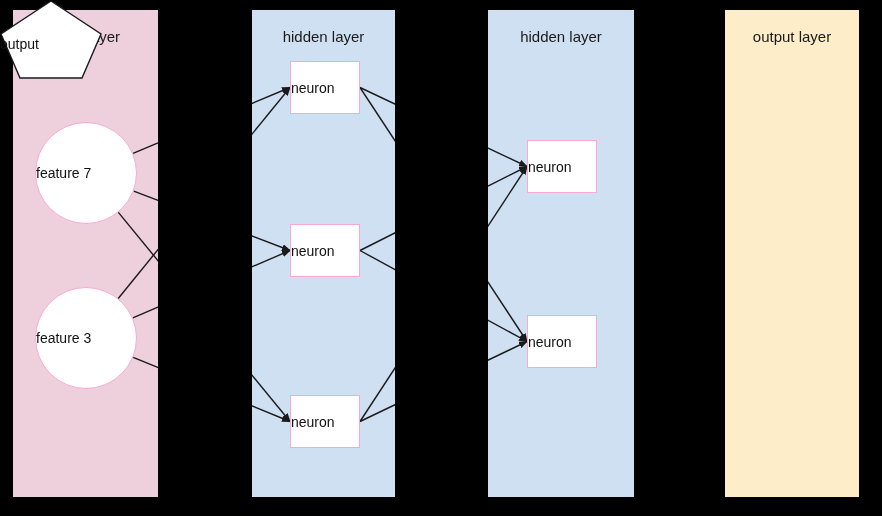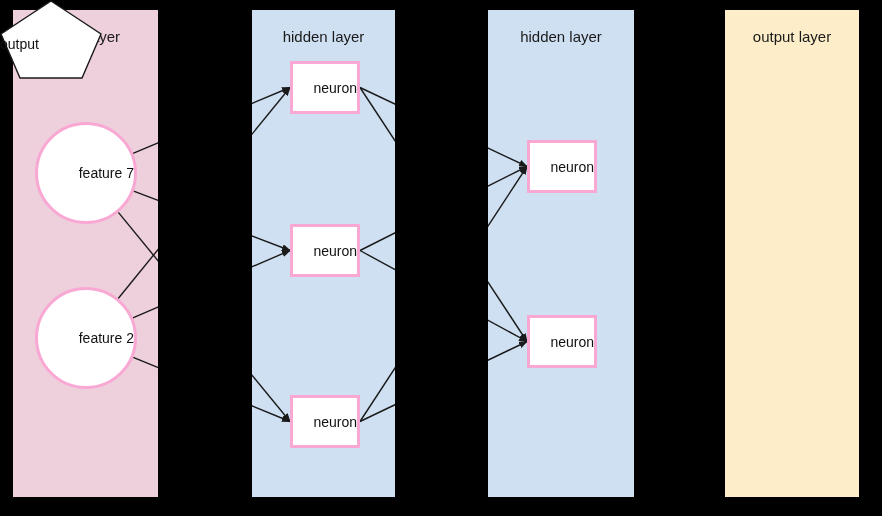--- a/index.html
+++ b/index.html
@@ -33,24 +33,24 @@
     left: 0;
     top: 0;
     width: 882px;
     height: 516px;
     pointer-events: none;
   }
   .node {
     position: absolute;
     box-sizing: border-box;
     background: #ffffff;
-    border: 3px solid #f9a8d4;
+    border: 1px solid #f9a8d4;
     display: flex;
     align-items: center;
-    justify-content: flex-end;
+    justify-content: flex-start;
     font-size: 14px;
     color: #111111;
     font-family: "Liberation Sans", sans-serif;
   }
   .node.circle {
     border-radius: 50%;
   }
   .node.pentagon-wrap {
     background: transparent;
     border: none;
@@ -113,21 +113,21 @@
   <div class="occluder" style="left: 634px; top: 0px; width: 91px; height: 516px; z-index: 3;"></div>
   <div class="occluder" style="left: 0px; top: 0px; width: 13px; height: 516px; z-index: 3;"></div>
   <div class="occluder" style="left: 870px; top: 0px; width: 12px; height: 516px; z-index: 3;"></div>
   <div class="occluder" style="left: 0px; top: 0px; width: 882px; height: 10px; z-index: 3;"></div>
   <div class="occluder" style="left: 0px; top: 497px; width: 882px; height: 19px; z-index: 3;"></div>
 
   <div class="node circle" id="node-feature-1" style="left: 35px; top: 122px; width: 102px; height: 102px; z-index: 4;">
     <span>feature 7</span>
   </div>
   <div class="node circle" id="node-feature-2" style="left: 35px; top: 287px; width: 102px; height: 102px; z-index: 4;">
-    <span>feature 2</span>
+    <span>feature 3</span>
   </div>
 
   <div class="node" id="node-h1-neuron-1" style="left: 290px; top: 61px; width: 70px; height: 53px; z-index: 4;">
     <span>neuron</span>
   </div>
   <div class="node" id="node-h1-neuron-2" style="left: 290px; top: 224px; width: 70px; height: 53px; z-index: 4;">
     <span>neuron</span>
   </div>
   <div class="node" id="node-h1-neuron-3" style="left: 290px; top: 395px; width: 70px; height: 53px; z-index: 4;">
     <span>neuron</span>

